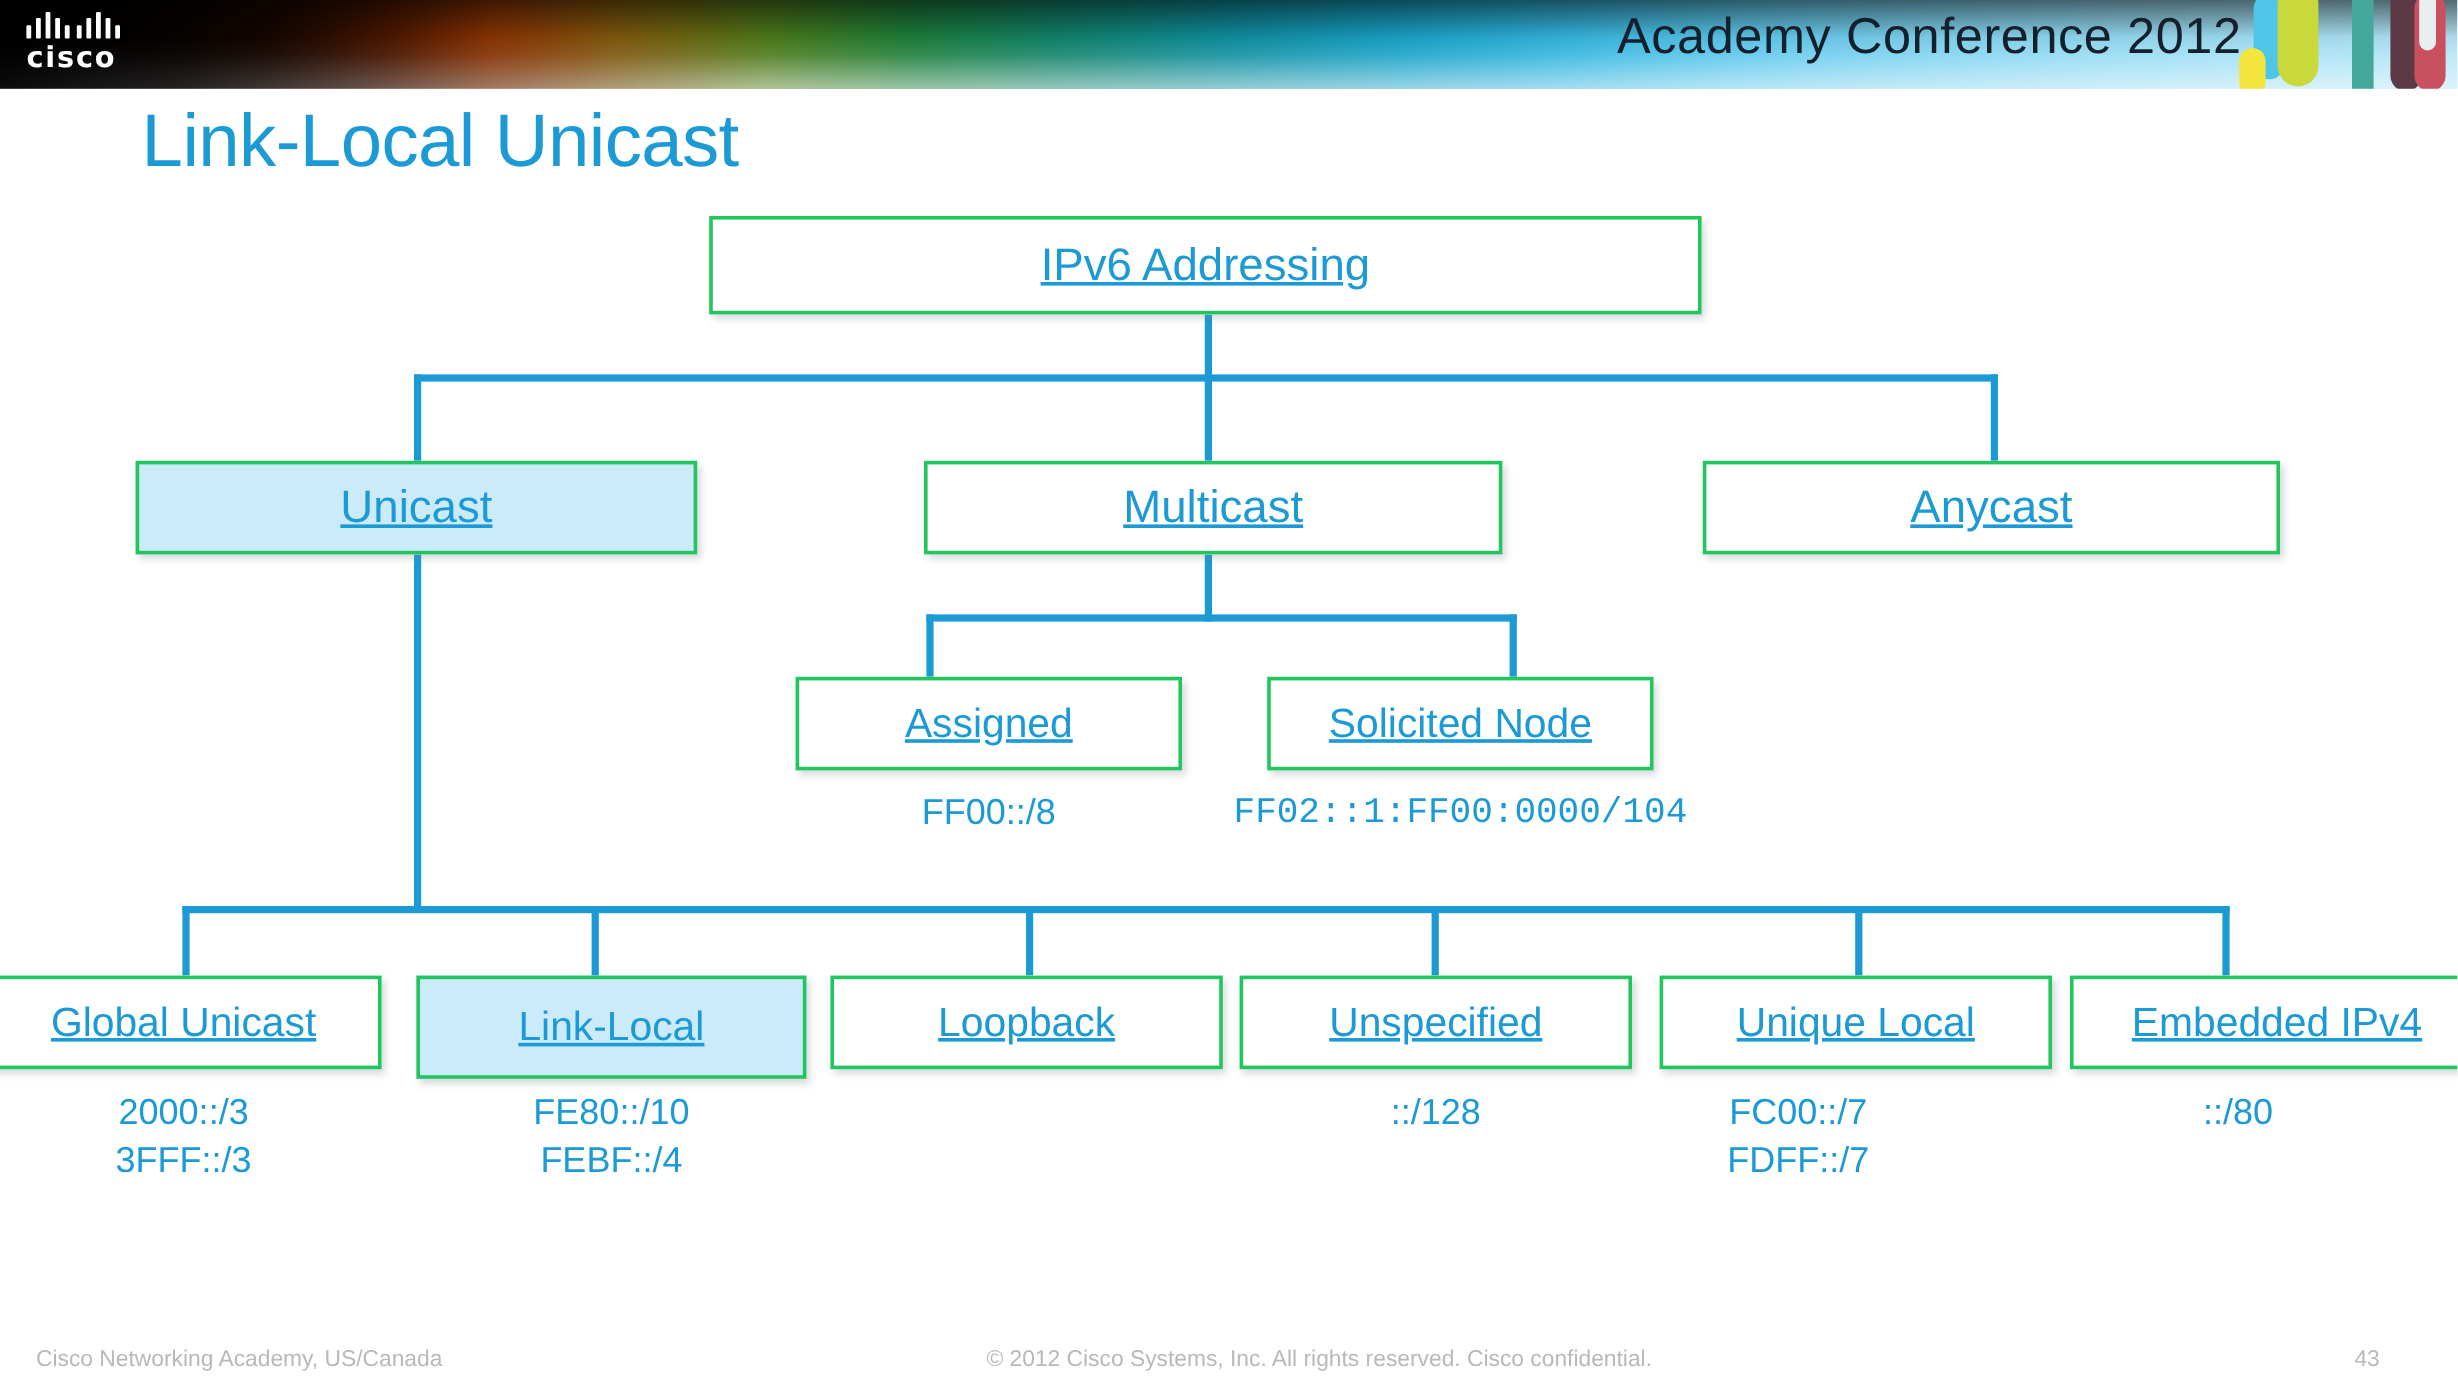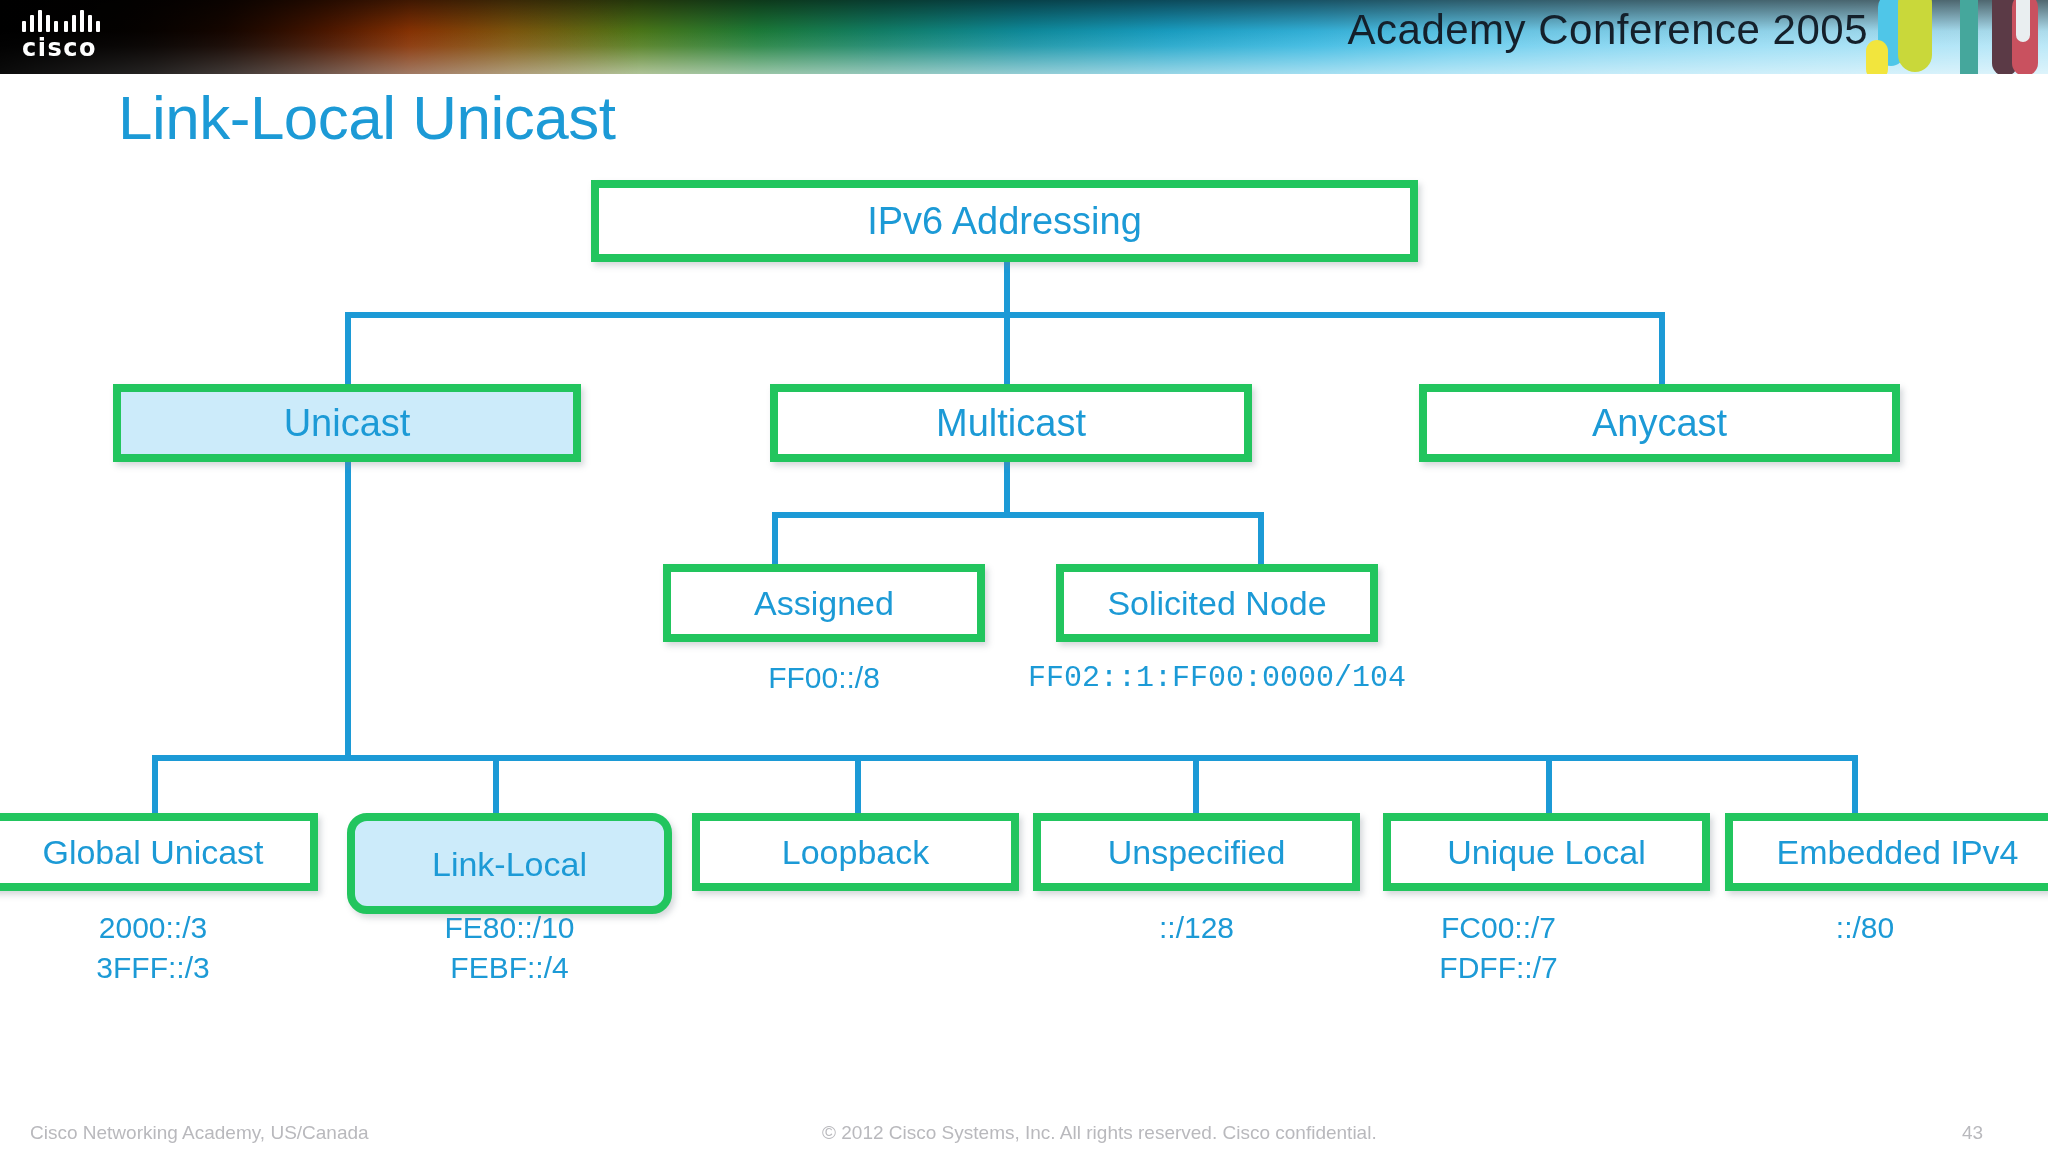--- a/index.html
+++ b/index.html
@@ -105,31 +105,32 @@
     font-size: 62px;
     font-weight: normal;
     letter-spacing: -0.5px;
     white-space: nowrap;
   }
 
   
   .node {
     position: absolute;
     box-sizing: border-box;
-    border: 8px solid #22c55e;
+    border: 3px solid #22c55e;
     background: #ffffff;
     color: #1C9AD6;
     display: flex;
     align-items: center;
     justify-content: center;
     text-align: center;
     font-size: 34px;
     line-height: 42px;
     box-shadow: 3px 4px 6px rgba(120,130,140,0.30);
     z-index: 3;
+    text-decoration: underline;
   }
   .node.hl { background: #CCEBFA; }
   .node.big { font-size: 38px; }
   .node.overflow { overflow: visible; white-space: nowrap; }
 
   .caption {
     position: absolute;
     color: #1C9AD6;
     font-size: 30px;
     line-height: 40px;
@@ -175,21 +176,21 @@
         <i style="left:32px; height:11px;"></i>
         <i style="left:42px; height:11px;"></i>
         <i style="left:50px; height:17px;"></i>
         <i style="left:58px; height:22px;"></i>
         <i style="left:66px; height:17px;"></i>
         <i style="left:74px; height:11px;"></i>
       </div>
       <div id="cisco-word">cisco</div>
     </div>
 
-    <div id="conference-title">Academy Conference 2005</div>
+    <div id="conference-title">Academy Conference 2012</div>
 
     <div class="deco-pill" style="left:1878px; top:-6px;  width:26px; height:72px; background:#4fc6e8;"></div>
     <div class="deco-pill" style="left:1898px; top:-14px; width:34px; height:86px; background:#c9d83a;"></div>
     <div class="deco-pill" style="left:1866px; top:40px;  width:22px; height:40px; background:#f2e53d;"></div>
     <div class="deco-pill" style="left:1960px; top:-20px; width:18px; height:96px; background:#45a79c; border-radius:0;"></div>
     <div class="deco-pill" style="left:1992px; top:-20px; width:26px; height:96px; background:#5b3a46;"></div>
     <div class="deco-pill" style="left:2012px; top:-6px;  width:26px; height:82px; background:#c9515f;"></div>
     <div class="deco-pill" style="left:2016px; top:-20px; width:14px; height:62px; background:#e9eef0;"></div>
   </div>
 
@@ -240,21 +241,21 @@
     <span>Solicited Node</span>
   </div>
   <div class="caption" style="left:1026px; top:658px; width:382px;font-family:Liberation Mono, monospace;">FF02::1:FF00:0000/104</div>
 
   <div class="node" style="left:-12px; top:813px; width:330px; height:78px;">
     <span>Global Unicast</span>
   </div>
   <div class="caption" style="left:-12px; top:908px; width:330px;">2000::/3
 3FFF::/3</div>
 
-  <div class="node hl" style="left:347px; top:813px; width:325px; height:101px;border-radius:20px;">
+  <div class="node hl" style="left:347px; top:813px; width:325px; height:86px;">
     <span>Link-Local</span>
   </div>
   <div class="caption" style="left:347px; top:908px; width:325px;">FE80::/10
 FEBF::/4</div>
 
   <div class="node" style="left:692px; top:813px; width:327px; height:78px;">
     <span>Loopback</span>
   </div>
 
   <div class="node" style="left:1033px; top:813px; width:327px; height:78px;">

